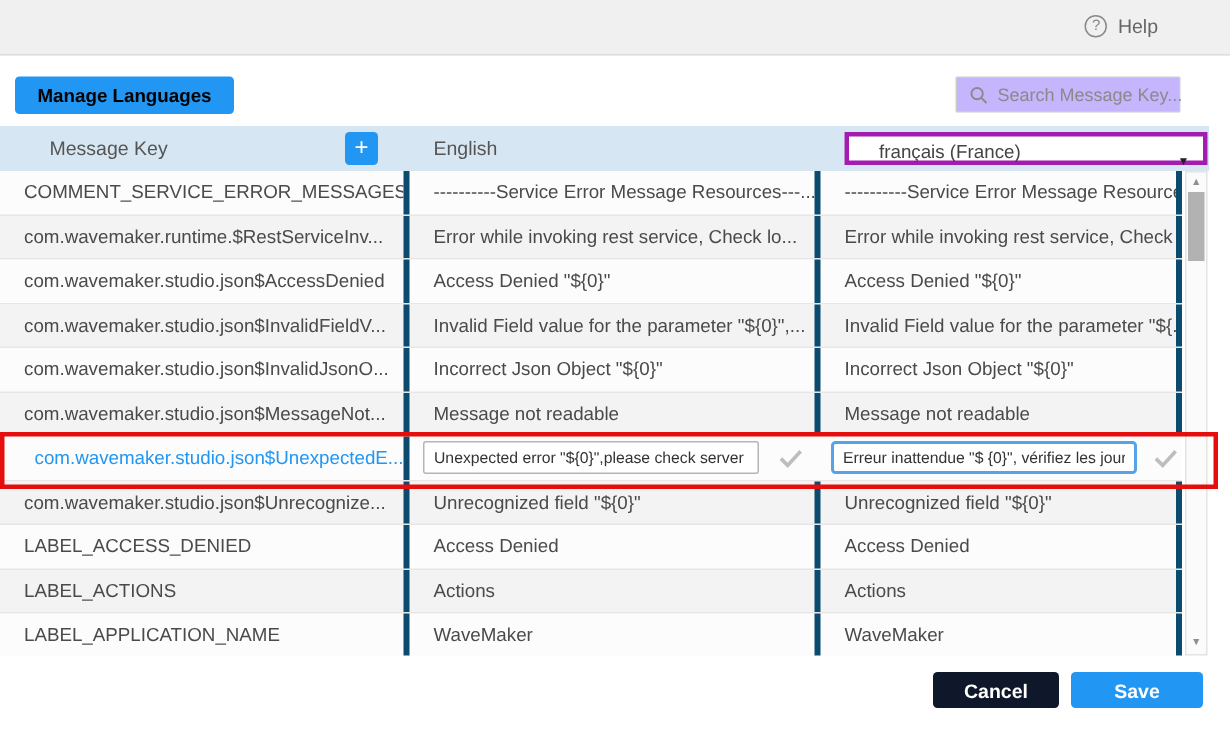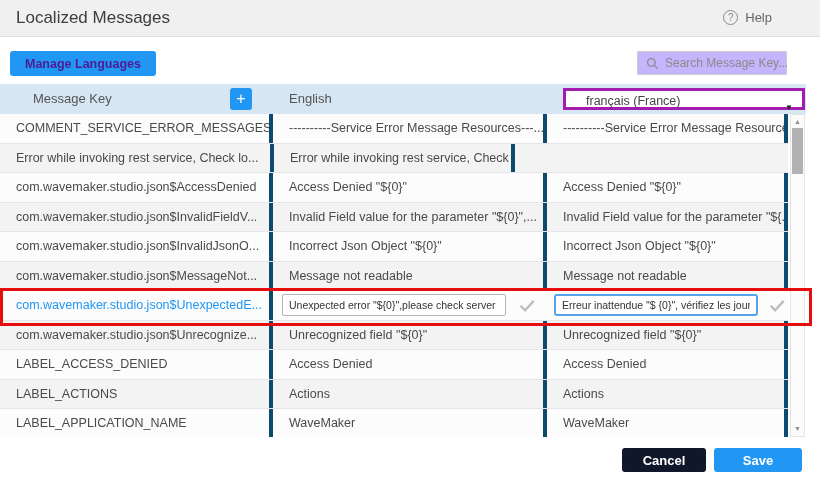--- a/index.html
+++ b/index.html
@@ -11,21 +11,21 @@
   .titlebar { position:absolute; top:0; left:0; width:820px; height:37px;
               background:#f0f0f0; border-bottom:1px solid #dddddd; }
   .page-title { position:absolute; left:16px; top:8px; font-size:17px; color:#3d3d3d; }
   .help { position:absolute; right:48px; top:10px; display:flex; align-items:center; gap:7px;
           color:#666666; font-size:13px; cursor:pointer; }
   .help-icon { display:inline-block; width:15px; height:15px; border:1px solid #8a8a8a;
                border-radius:50%; font-size:10px; line-height:14px; text-align:center; color:#8a8a8a; }
 
   
   .manage-btn { position:absolute; left:10px; top:51px; height:25px; padding:0 15px;
-                background:#2196f3; color:#4c1d95; font-size:12.5px; font-weight:bold;
+                background:#2196f3; color:#000000; font-size:12.5px; font-weight:bold;
                 border:none; border-radius:3px; font-family:inherit; cursor:pointer; }
   .search-box { position:absolute; left:637px; top:51px; width:150px; height:24px;
                 border:1px solid #cccccc; border-radius:1px; background:#c4b5fd;
                 display:flex; align-items:center; padding-left:8px; }
   .search-box svg { flex:0 0 auto; }
   .search-box input { border:none; outline:none; font-size:12px; color:#555;
                       width:130px; margin-left:6px; font-family:inherit; background:transparent; }
   .search-box input::placeholder { color:#8a8a8a; }
 
   
@@ -44,21 +44,21 @@
 
   
   .tbody { position:absolute; top:114px; left:0; width:788px; height:323px; overflow:hidden; }
   .row { display:flex; height:29.5px; border-bottom:1px solid #e6e6e6; background:#fcfcfc; }
   .row:nth-child(even) { background:#f3f3f3; }
   .cell { border-right:4px solid #0c4a6e; padding-left:16px; font-size:12.5px; color:#4a4a4a;
           line-height:28px; white-space:nowrap; overflow:hidden; }
   .cell.key { width:273px; }
   .cell.en  { width:274px; }
   .cell.fr  { width:241px; }
-  .key-active { color:#2196f3; }
+  .key-active { color:#2196f3;text-align:right; }
   .cell-edit { display:flex; align-items:center; overflow:hidden; }
   .en-edit { width:274px; border-right:none; padding-left:9px; }
   .fr-edit { width:241px; padding-left:7px; overflow:visible; }
   .msg-input { height:22px; border:1px solid #b5b5b5; border-radius:2px; font-size:10.5px;
                color:#333333; padding:0 6px; font-family:inherit; outline:none; background:#fff; }
   .en-edit .msg-input { width:224px; }
   .fr-edit .msg-input { width:210px; border:2px solid #57a3e9; border-radius:3px; }
   .check { margin-left:10px; width:22px; height:18px; flex:0 0 auto; cursor:pointer; }
   .fr-edit .check { margin-left:8px; }
 
@@ -80,21 +80,20 @@
                 color:#ffffff; font-size:13px; font-weight:bold; font-family:inherit; cursor:pointer; }
   .cancel-btn { left:622px; width:84px; background:#0f172a; }
   .save-btn { left:714px; width:88px; background:#2196f3; }
 </style>
 </head>
 <body>
 
 <div class="frame">
 
   <div class="titlebar">
-    <div class="page-title">Localized Messages</div>
     <div class="help">
       <span class="help-icon">?</span>
       <span>Help</span>
     </div>
   </div>
 
   <button class="manage-btn">Manage Languages</button>
   <div class="search-box">
     <svg width="13" height="13" viewBox="0 0 24 24" fill="none" stroke="#8a8a8a" stroke-width="2.4">
       <circle cx="10" cy="10" r="7"></circle>
@@ -117,20 +116,21 @@
     </div>
   </div>
 
   <div class="tbody">
     <div class="row">
       <div class="cell key">COMMENT_SERVICE_ERROR_MESSAGES</div>
       <div class="cell en">----------Service Error Message Resources---...</div>
       <div class="cell fr">----------Service Error Message Resource...</div>
     </div>
     <div class="row">
+      <div class="cell key">com.wavemaker.runtime.$RestServiceInv...</div>
       <div class="cell en">Error while invoking rest service, Check lo...</div>
       <div class="cell fr">Error while invoking rest service, Check l...</div>
     </div>
     <div class="row">
       <div class="cell key">com.wavemaker.studio.json$AccessDenied</div>
       <div class="cell en">Access Denied "${0}"</div>
       <div class="cell fr">Access Denied "${0}"</div>
     </div>
     <div class="row">
       <div class="cell key">com.wavemaker.studio.json$InvalidFieldV...</div>

